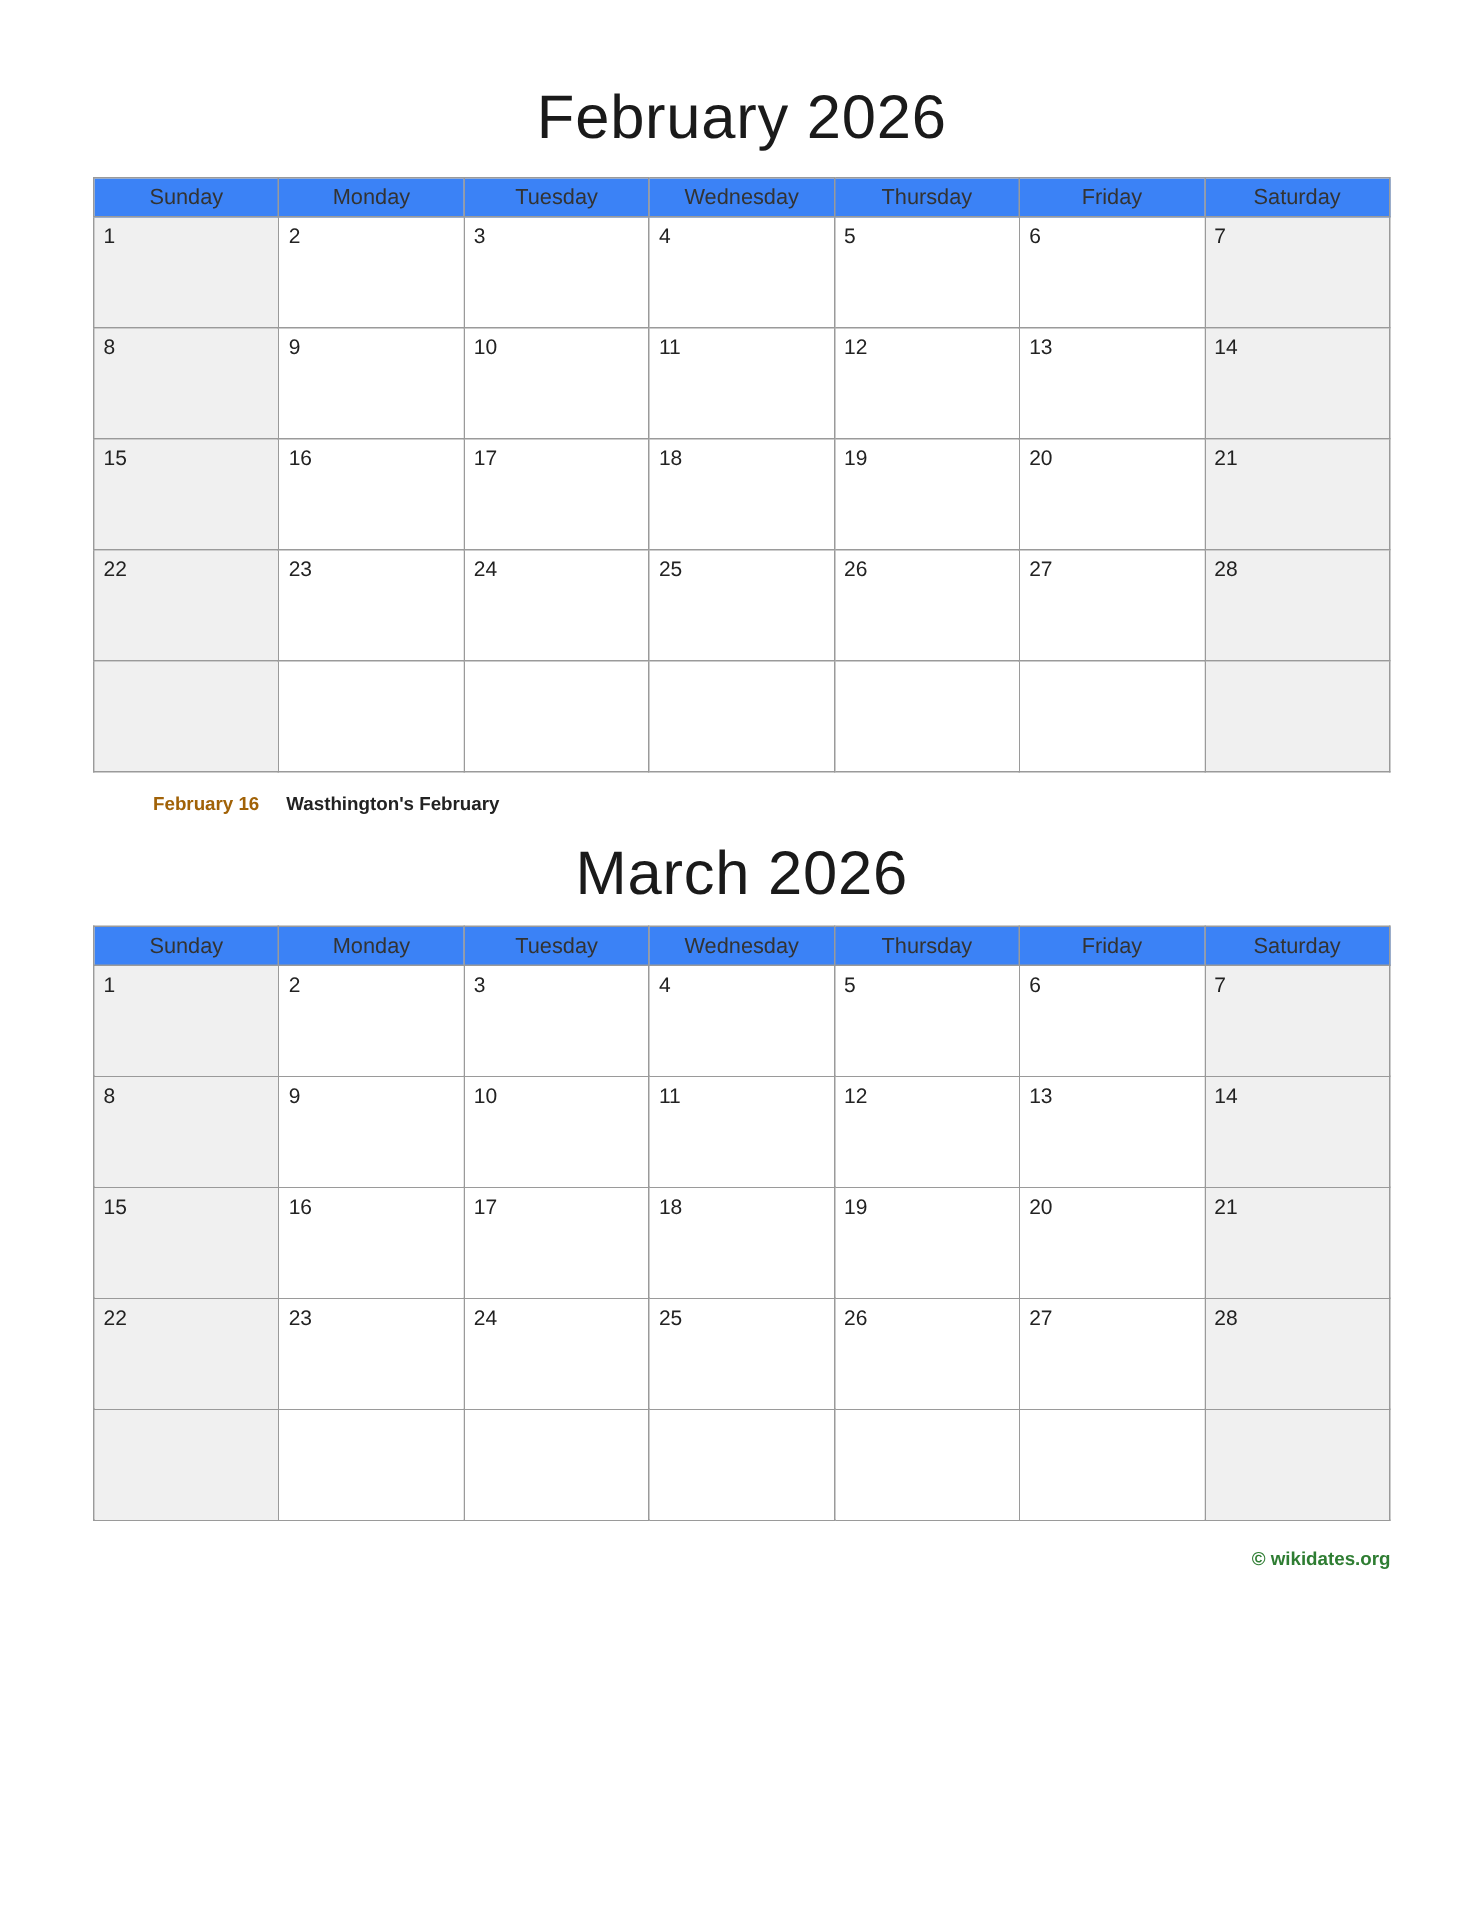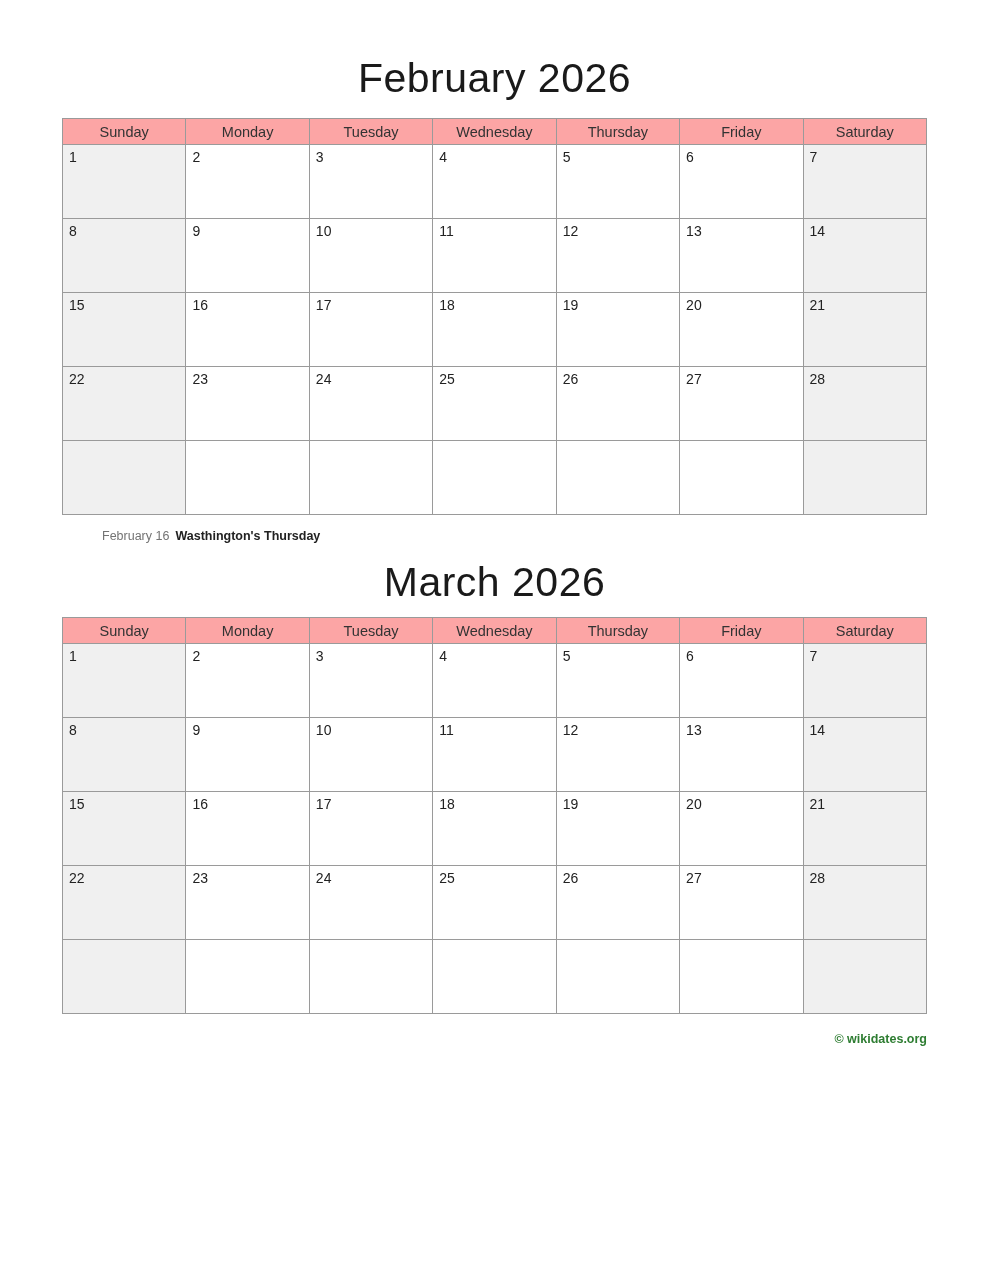--- a/index.html
+++ b/index.html
@@ -36,21 +36,21 @@
   #feb-title-wrap { padding-top: 55px; padding-bottom: 16px; }
   #mar-title-wrap { padding-top: 16px; padding-bottom: 11px; }
 
   .cal-table {
     border-collapse: collapse;
     table-layout: fixed;
     margin: 0 auto;
     width: 865px;
   }
   .cal-table th {
-    background: #fca5a5;
+    background: #3b82f6;
     border: 1px solid #9a9a9a;
     font-size: 14.5px;
     font-weight: normal;
     color: #333333;
     height: 25px;
     padding: 0;
     text-align: center;
     vertical-align: middle;
   }
   .cal-table td {
@@ -74,23 +74,23 @@
   .holiday-row {
     width: 865px;
     margin: 0 auto;
     padding: 14px 0 0 40px;
     box-sizing: border-box;
     font-size: 12.5px;
     display: flex;
     align-items: baseline;
   }
   .holiday-date {
-    color: #737373;
-    font-weight: normal;
-    margin-right: 6px;
+    color: #a16207;
+    font-weight: bold;
+    margin-right: 18px;
     white-space: nowrap;
   }
   .holiday-name {
     color: #222222;
     font-weight: bold;
   }
   .footer {
     width: 865px;
     margin: 0 auto;
     text-align: right;
@@ -239,21 +239,21 @@
             </td>
           <td class="weekend">
               <span class="daynum"></span>
             </td>
         </tr>
       </tbody>
     </table>
 
     <div class="holiday-row">
       <span class="holiday-date">February 16</span>
-      <span class="holiday-name">Wasthington's Thursday</span>
+      <span class="holiday-name">Wasthington's February</span>
     </div>
   </div>
 
   <div class="month-block">
     <div id="mar-title-wrap">
       <h1 class="month-title">March 2026</h1>
     </div>
 
     <table class="cal-table">
       <thead>

